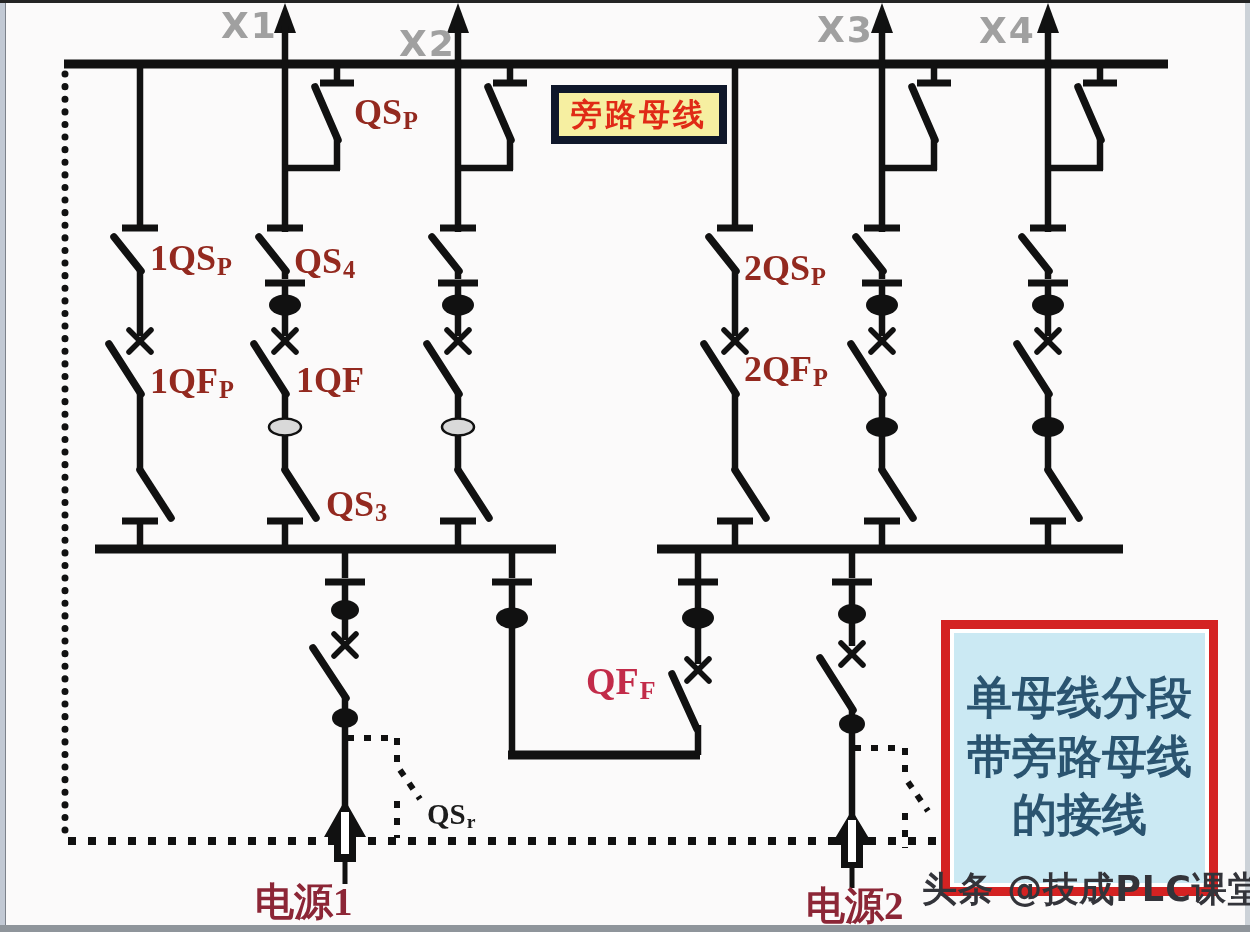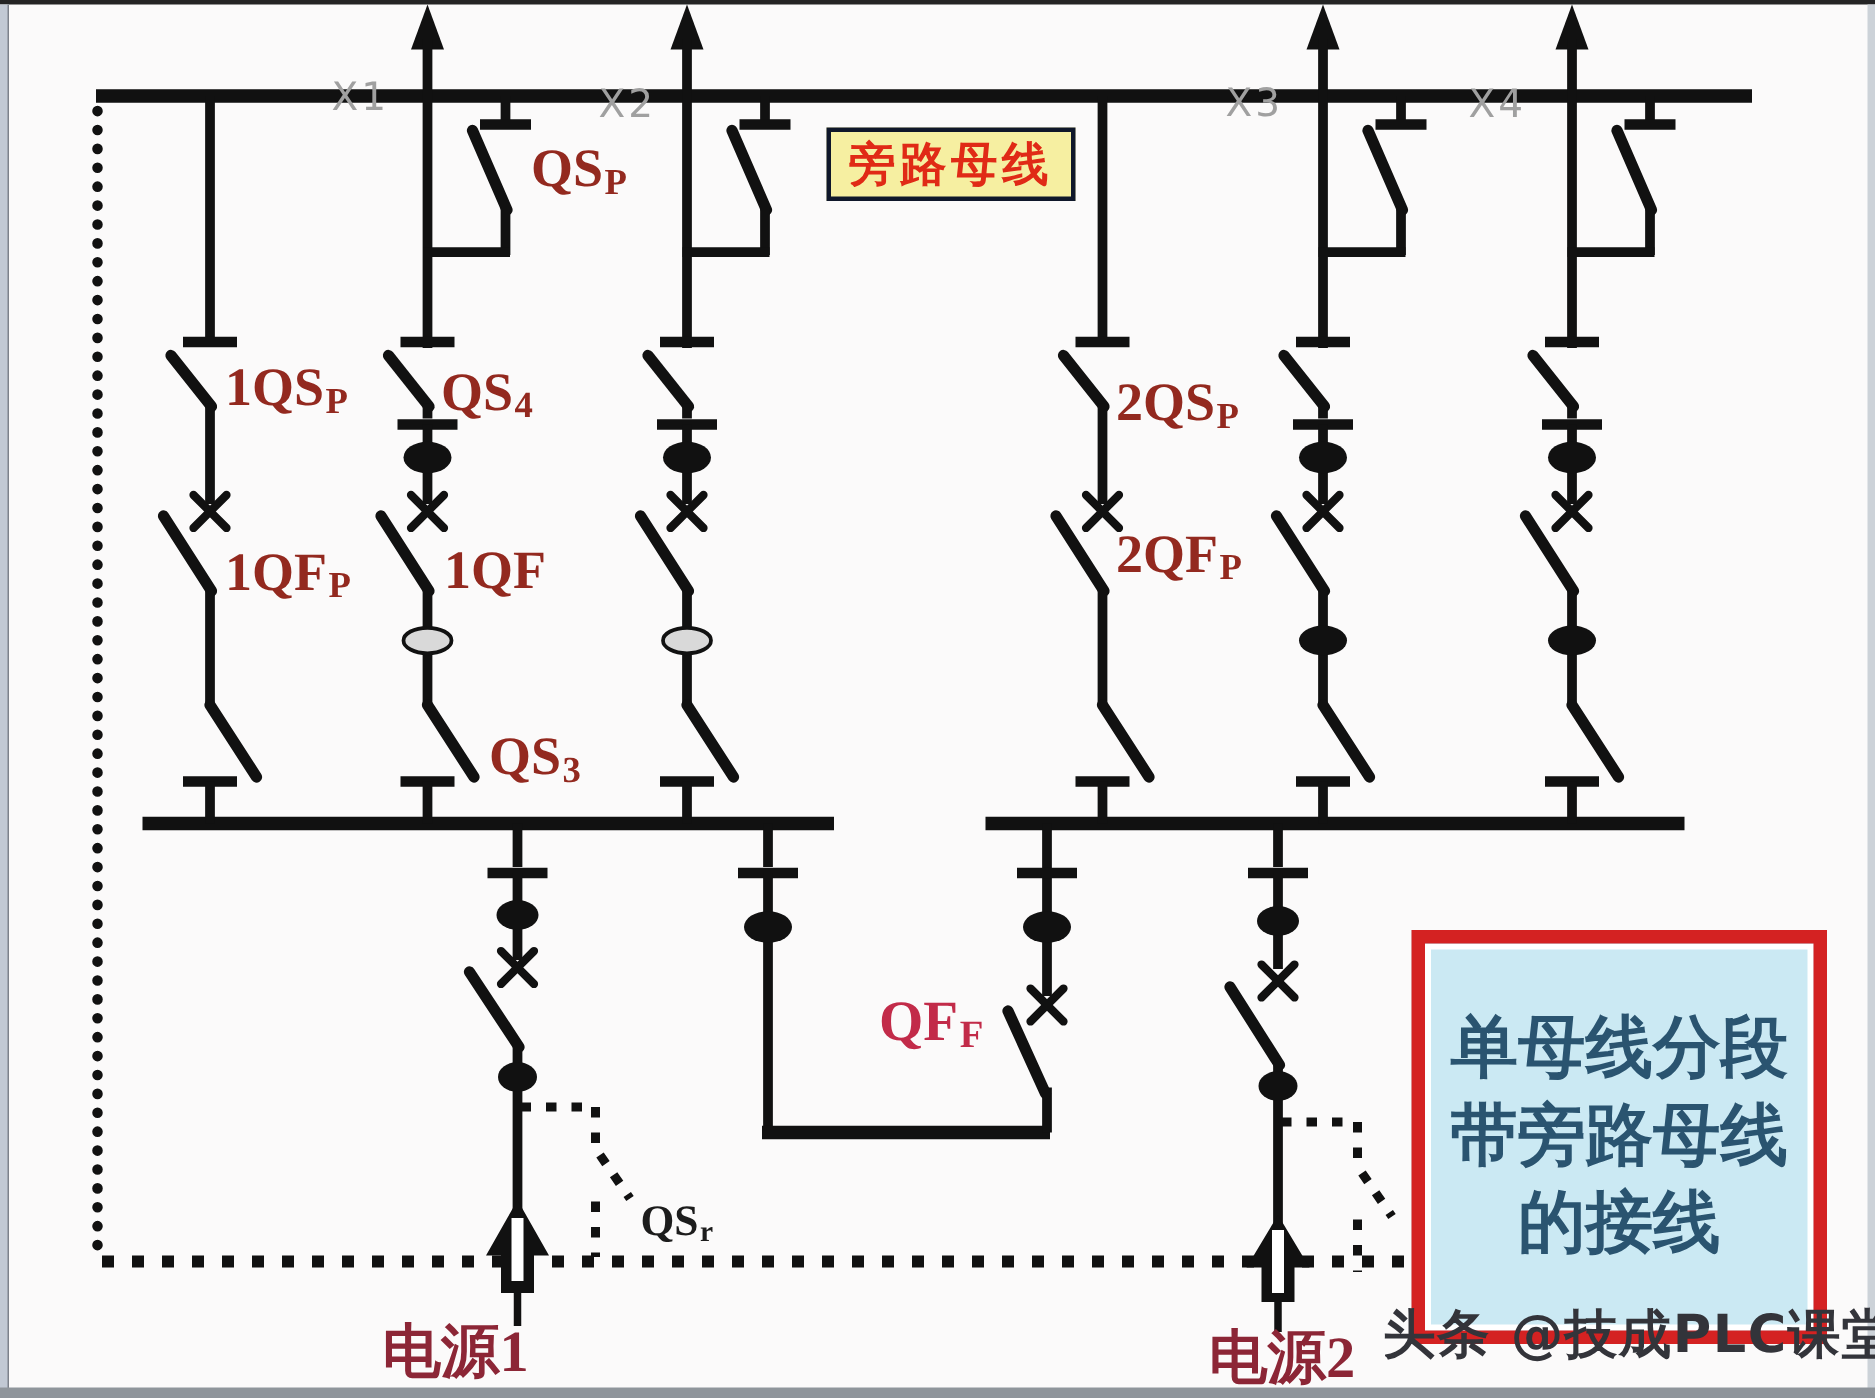--- a/index.html
+++ b/index.html
@@ -20,25 +20,25 @@
   .xm{stroke:var(--line);stroke-width:5.5;stroke-linecap:round;fill:none;}
   .fil{fill:var(--line);stroke:none;}
   .ellw{fill:#d9d9d9;stroke:var(--line);stroke-width:2.5;}
   .dotr{stroke:var(--line);stroke-width:7;stroke-dasharray:0.1 12.5;stroke-linecap:round;fill:none;}
   .dots{stroke:var(--line);stroke-width:8;stroke-dasharray:8 12;stroke-linecap:butt;fill:none;}
 
   .lbl{position:absolute;font-family:"Liberation Serif",serif;color:var(--labelRed);
        font-weight:600;font-size:36px;white-space:nowrap;line-height:1;}
   .lbl .sub{font-size:.68em;position:relative;top:.2em;margin-left:1px;}
   .xlbl{position:absolute;font-family:"DejaVu Sans",sans-serif;color:var(--grayLabel);
-        font-weight:400;font-size:26px;white-space:nowrap;line-height:1;letter-spacing:2px;margin-top:44px;}
+        font-weight:700;font-size:36px;white-space:nowrap;line-height:1;letter-spacing:2px;}
   .cn{position:absolute;font-family:"Liberation Serif","DejaVu Sans",serif;font-weight:700;
       color:var(--maroon);font-size:39px;white-space:nowrap;line-height:1;}
   #bypass-box{position:absolute;left:551px;top:85px;background:var(--bypassBg);
-      border:3px solid #0f172a;color:var(--bypassText);font-size:31px;font-weight:700;
+      border:8px solid #0f172a;color:var(--bypassText);font-size:31px;font-weight:700;
       padding:6px 12px;letter-spacing:3px;line-height:1;font-family:Liberation Serif, serif;}
   #qff-label{font-size:38px;color:var(--qffRed);}
   #qsr-label{font-size:29px;color:#1c1c1c;font-weight:600;}
   #title-box{position:absolute;left:941px;top:620px;width:277px;height:276px;
       background:var(--titleBg);border:9px solid var(--titleBorder);
       box-shadow:inset 0 0 0 4px #ffffff;box-sizing:border-box;
       display:flex;flex-direction:column;align-items:center;justify-content:flex-start;
       padding-top:40px;}
   #title-box .tline{font-family:"Liberation Serif","DejaVu Sans",serif;font-weight:700;
       font-size:45px;line-height:1.3;color:var(--titleText);white-space:nowrap;}
@@ -243,21 +243,21 @@
       <line class="ln" x1="852" y1="868" x2="852" y2="888" style="stroke-width:5"></line>
 
       <line class="dots" x1="854" y1="748" x2="905" y2="748" style="stroke-width:6;stroke-dasharray:7 10"></line>
       <line class="dots" x1="905" y1="748" x2="905" y2="776" style="stroke-width:6;stroke-dasharray:7 10"></line>
       <line class="dots" x1="908" y1="782" x2="928" y2="811" style="stroke-width:6;stroke-dasharray:7 9"></line>
       <line class="dots" x1="905" y1="813" x2="905" y2="848" style="stroke-width:6;stroke-dasharray:7 10"></line>
     </g>
   </svg>
 
   <div class="xlbl" style="left:221px;top:8px">X1</div>
-  <div class="xlbl" style="left:399px;top:13px">X2</div>
+  <div class="xlbl" style="left:399px;top:26px">X2</div>
   <div class="xlbl" style="left:817px;top:12px">X3</div>
   <div class="xlbl" style="left:979px;top:13px">X4</div>
 
   <div id="bypass-box">旁路母线</div>
 
   <div class="lbl" style="left:354px;top:94px"><span>QS</span><span class="sub">P</span></div>
   <div class="lbl" style="left:150px;top:240px"><span>1QS</span><span class="sub">P</span></div>
   <div class="lbl" style="left:294px;top:243px"><span>QS</span><span class="sub">4</span></div>
   <div class="lbl" style="left:744px;top:250px"><span>2QS</span><span class="sub">P</span></div>
   <div class="lbl" style="left:150px;top:363px"><span>1QF</span><span class="sub">P</span></div>

